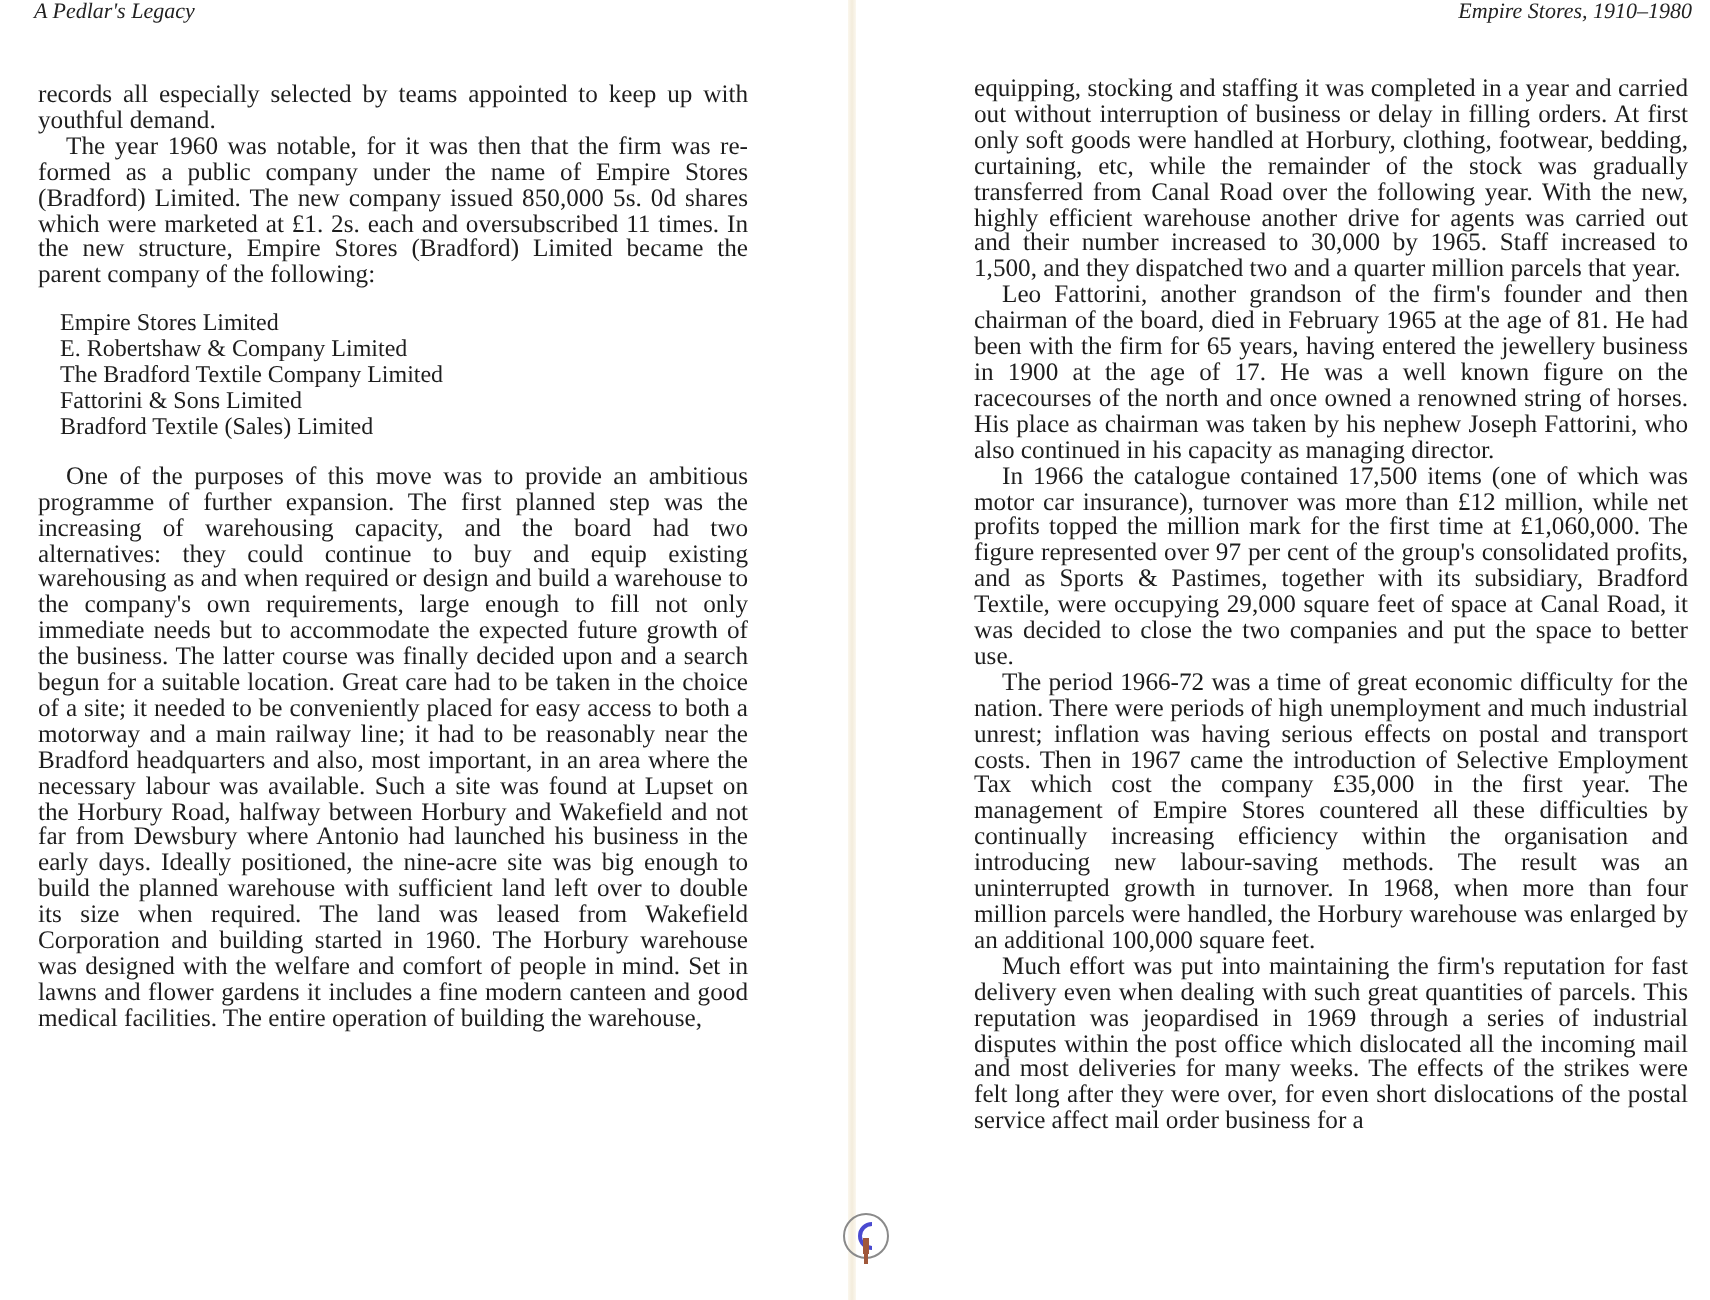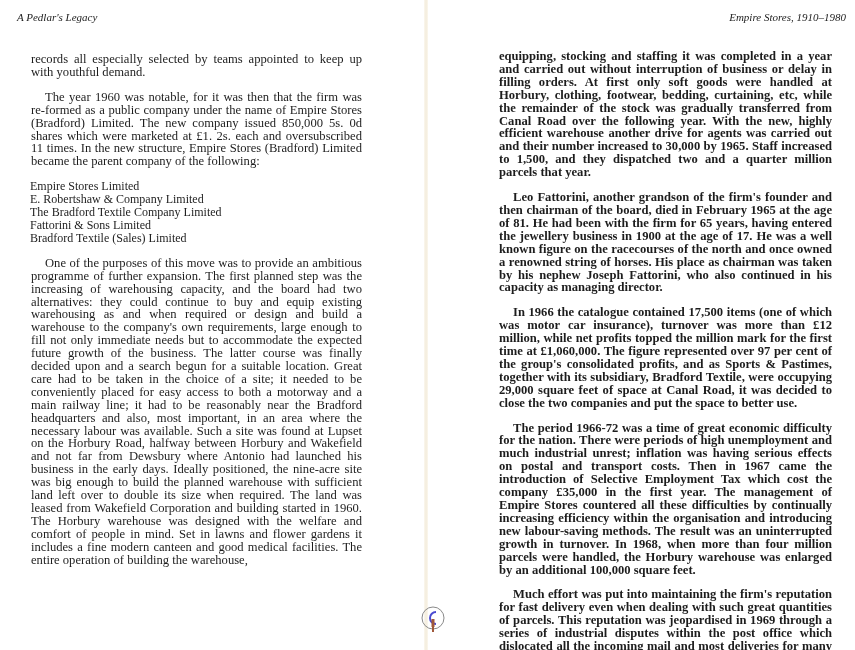--- a/index.html
+++ b/index.html
@@ -13,33 +13,33 @@
   .page {
     position: absolute; top: 0; height: 650px;
   }
   .page-left { left: 0; width: 424px; }
   .page-right { left: 428px; width: 427px; }
   .gutter {
     position: absolute; left: 424px; top: 0; width: 4px; height: 650px;
     background: linear-gradient(to right, #fbf7ee, #f3ecdc, #fbf7ee);
   }
   .running-head {
-    position: absolute; top: 11px;
+    position: absolute; top: 0;
     font-style: italic; font-size: 11px; color: #222;
   }
   .page-left .running-head { left: 17px; }
   .page-right .running-head { right: 9px; }
   .body-text {
     position: absolute;
     font-size: 12.6px; line-height: 12.9px;
     text-align: justify;
   }
   .page-left .body-text { left: 19px; top: 41px; width: 355px; }
-  .page-right .body-text { left: 59px; top: 38px; width: 357px; font-weight: bold; }
-  .body-text p { margin: 12px; text-indent: 14px; }
+  .page-right .body-text { left: 59px; top: 38px; width: 357px; }
+  .body-text p { margin: 0; text-indent: 14px; }
   .body-text p.noindent { text-indent: 0; }
   .company-list {
     list-style: none; margin: 11px 0 12px 11px; padding: 0;
     font-size: 12px; line-height: 12.9px;
   }
   .company-list li { margin: 0; }
   .stamp {
     position: absolute; left: 419px; top: 605px; width: 28px; height: 28px;
   }
 </style>

